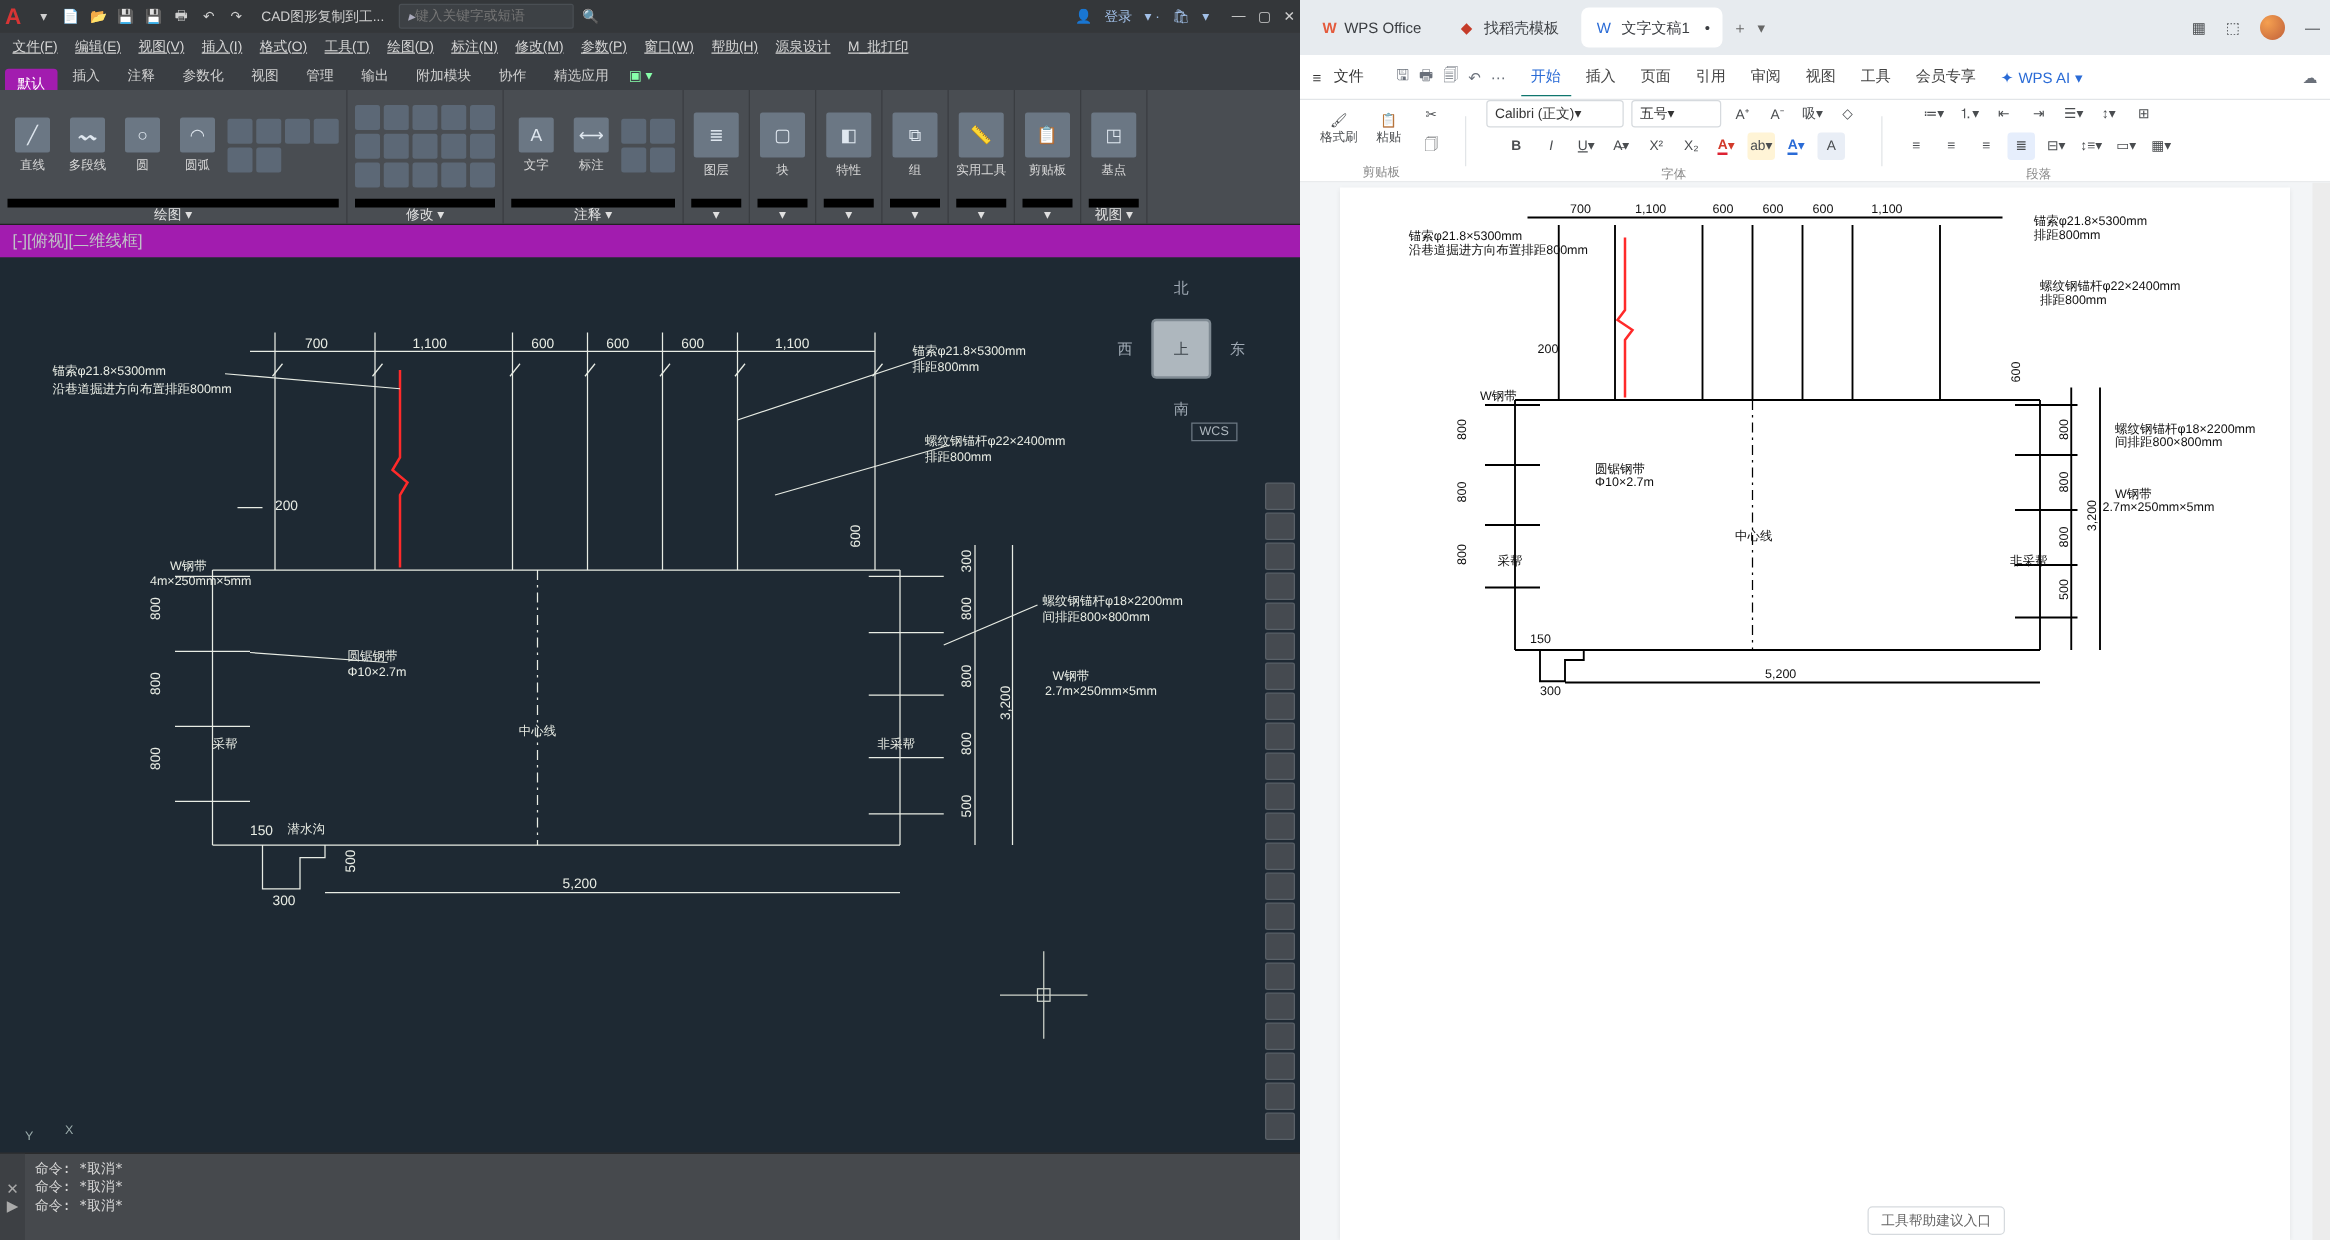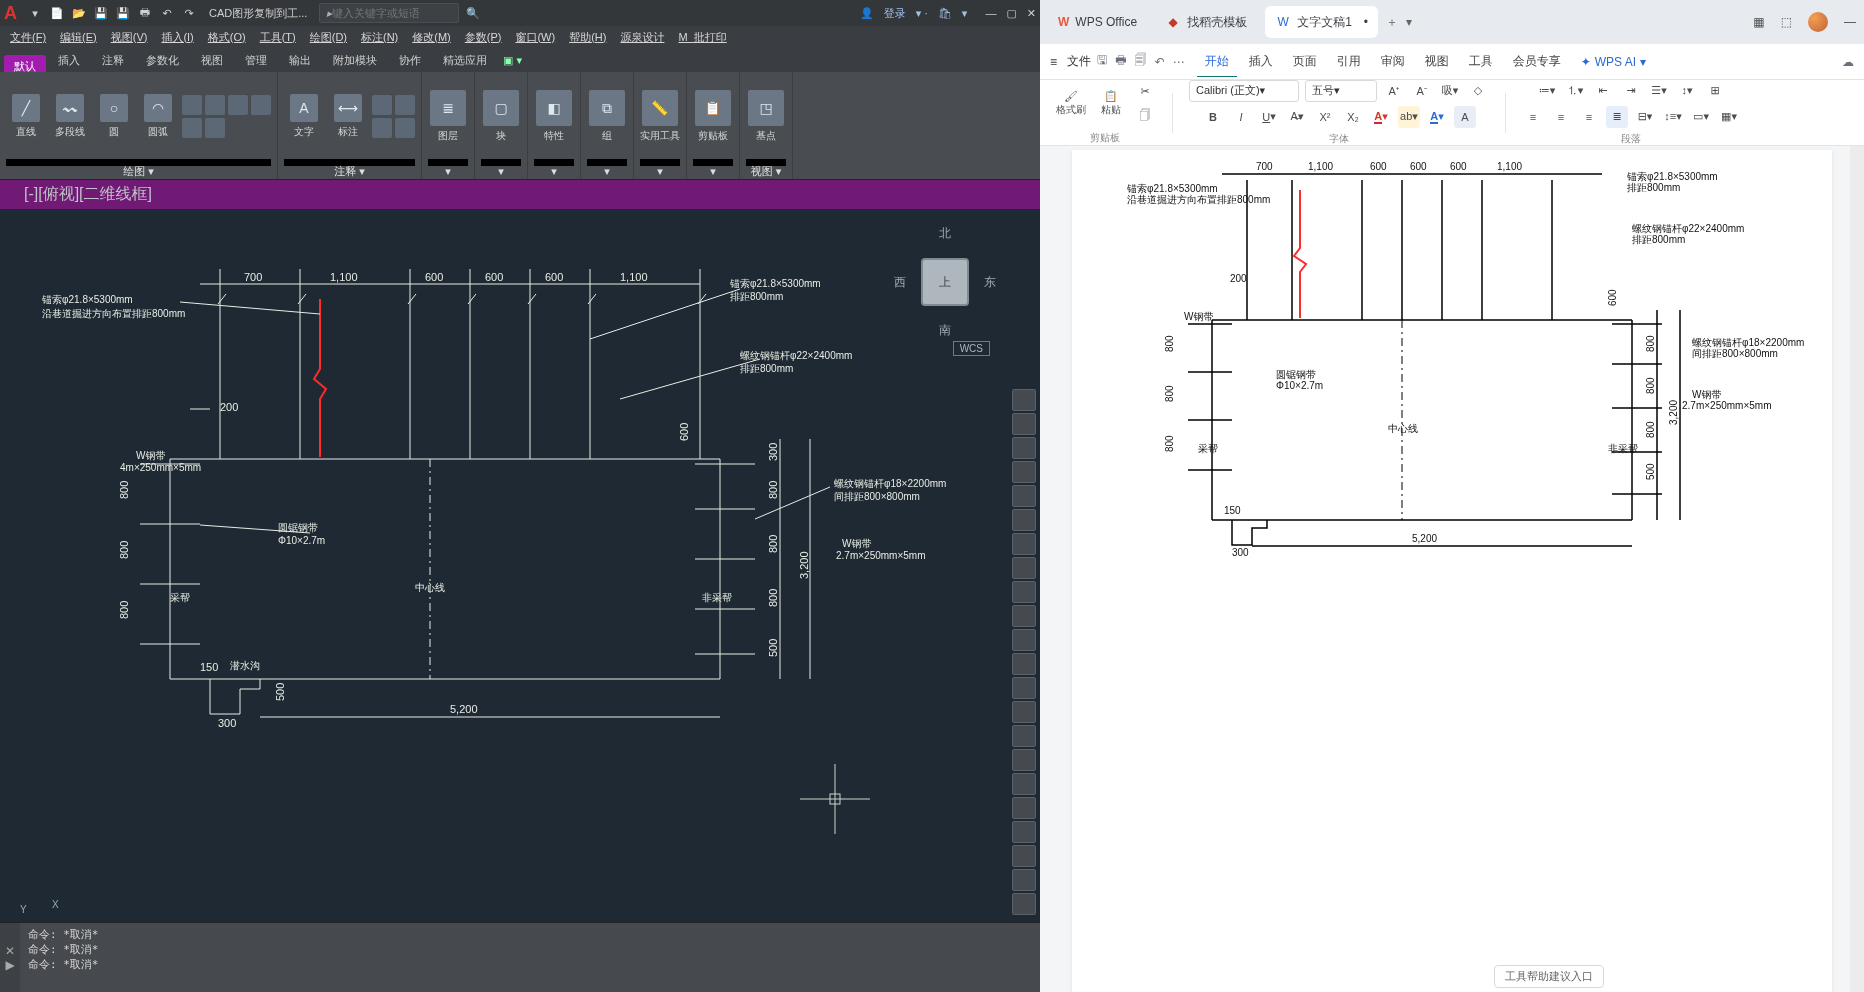--- a/index.html
+++ b/index.html
@@ -26,21 +26,21 @@
 .ribbon { display: flex; height: 108px; background: #494d52; border-bottom: 1px solid #222; }
 .panel { display: flex; flex-direction: column; border-right: 1px solid #3a3d41; padding: 4px 6px 2px; }
 .panel-content { flex: 1; display: flex; align-items: center; gap: 4px; }
 .panel-title { height: 18px; display: flex; align-items: center; justify-content: center; font-size: 11px; color: #e0e0e0; border-top: 7px solid #000000; margin-top: 2px; }
 .btn-col { display: flex; flex-direction: column; align-items: center; justify-content: center; width: 40px; gap: 3px; font-size: 10px; color: #d8d8d8; cursor: pointer; }
 .btn-col .ico { width: 28px; height: 28px; background: #6b7784; border-radius: 2px; display: flex; align-items: center; justify-content: center; color: #dfe7ef; font-size: 14px; }
 .btn-col.big .ico { width: 36px; height: 36px; }
 .grid-btns { display: grid; grid-template-columns: repeat(4, 20px); grid-auto-rows: 20px; gap: 3px; }
 .grid-btns .g { background: #5c6876; border-radius: 2px; cursor: pointer; }
 
-.vport-label { background: #701a75; color: #bfc2c6; font-size: 16px; padding: 4px 24px; }
+.vport-label { background: #a21caf; color: #bfc2c6; font-size: 13px; padding: 4px 10px; }
 .canvas-wrap { flex: 1; position: relative; background: #1e2933; overflow: hidden; }
 .canvas-wrap svg { position: absolute; inset: 0; width: 100%; height: 100%; }
 .viewcube { position: absolute; top: 18px; right: 40px; width: 110px; height: 110px; display: flex; align-items: center; justify-content: center; color: #a0aab5; font-size: 12px; }
 .viewcube .cube { width: 44px; height: 44px; background: #aeb7be; color: #3b4249; display: flex; align-items: center; justify-content: center; border-radius: 2px; box-shadow: 0 0 0 2px #7f8a93; }
 .viewcube .n,.viewcube .s,.viewcube .e,.viewcube .w { position: absolute; }
 .viewcube .n { top: -2px; }
 .viewcube .s { bottom: -2px; }
 .viewcube .e { right: 4px; }
 .viewcube .w { left: 4px; }
 .wcs-tag { position: absolute; top: 132px; right: 50px; border: 1px solid #6d7984; padding: 1px 6px; font-size: 10px; color: #aeb7be; }
@@ -179,20 +179,42 @@
         <div class="grid-btns">
           <div class="g"></div>
             <div class="g"></div>
             <div class="g"></div>
           <div class="g"></div>
             <div class="g"></div>
             <div class="g"></div>
         </div>
       </div>
       <div class="panel-title">绘图 ▾</div>
+    </div>
+    <div class="panel">
+      <div class="panel-content">
+        <div class="grid-btns" style="grid-template-columns:repeat(5,20px)">
+          <div class="g"></div>
+            <div class="g"></div>
+            <div class="g"></div>
+            <div class="g"></div>
+            <div class="g"></div>
+          <div class="g"></div>
+            <div class="g"></div>
+            <div class="g"></div>
+            <div class="g"></div>
+            <div class="g"></div>
+          <div class="g"></div>
+            <div class="g"></div>
+            <div class="g"></div>
+            <div class="g"></div>
+            <div class="g"></div>
+        </div>
+      </div>
+      <div class="panel-title">修改 ▾</div>
     </div>
     <div class="panel">
       <div class="panel-content">
         <div class="btn-col">
             <div class="ico">A</div>
             <span>文字</span>
           </div>
         <div class="btn-col">
             <div class="ico">⟷</div>
             <span>标注</span>
@@ -457,21 +479,21 @@
     <div class="right">
       <span>▦</span>
       <span>⬚</span>
       <div class="avatar"></div>
       <span>—</span>
     </div>
   </div>
 
   <div class="wps-menubar">
     <span style="margin-right:6px;">≡</span>
-    <span style="margin-right:2px;">文件</span>
+    <span style="margin-right:22px;">文件</span>
     <div class="menu-icons">
       <span>🖫</span>
       <span>🖶</span>
       <span>🗐</span>
       <span>↶</span>
       <span>⋯</span>
     </div>
     <span class="m active">开始</span>
     <span class="m">插入</span>
     <span class="m">页面</span>

